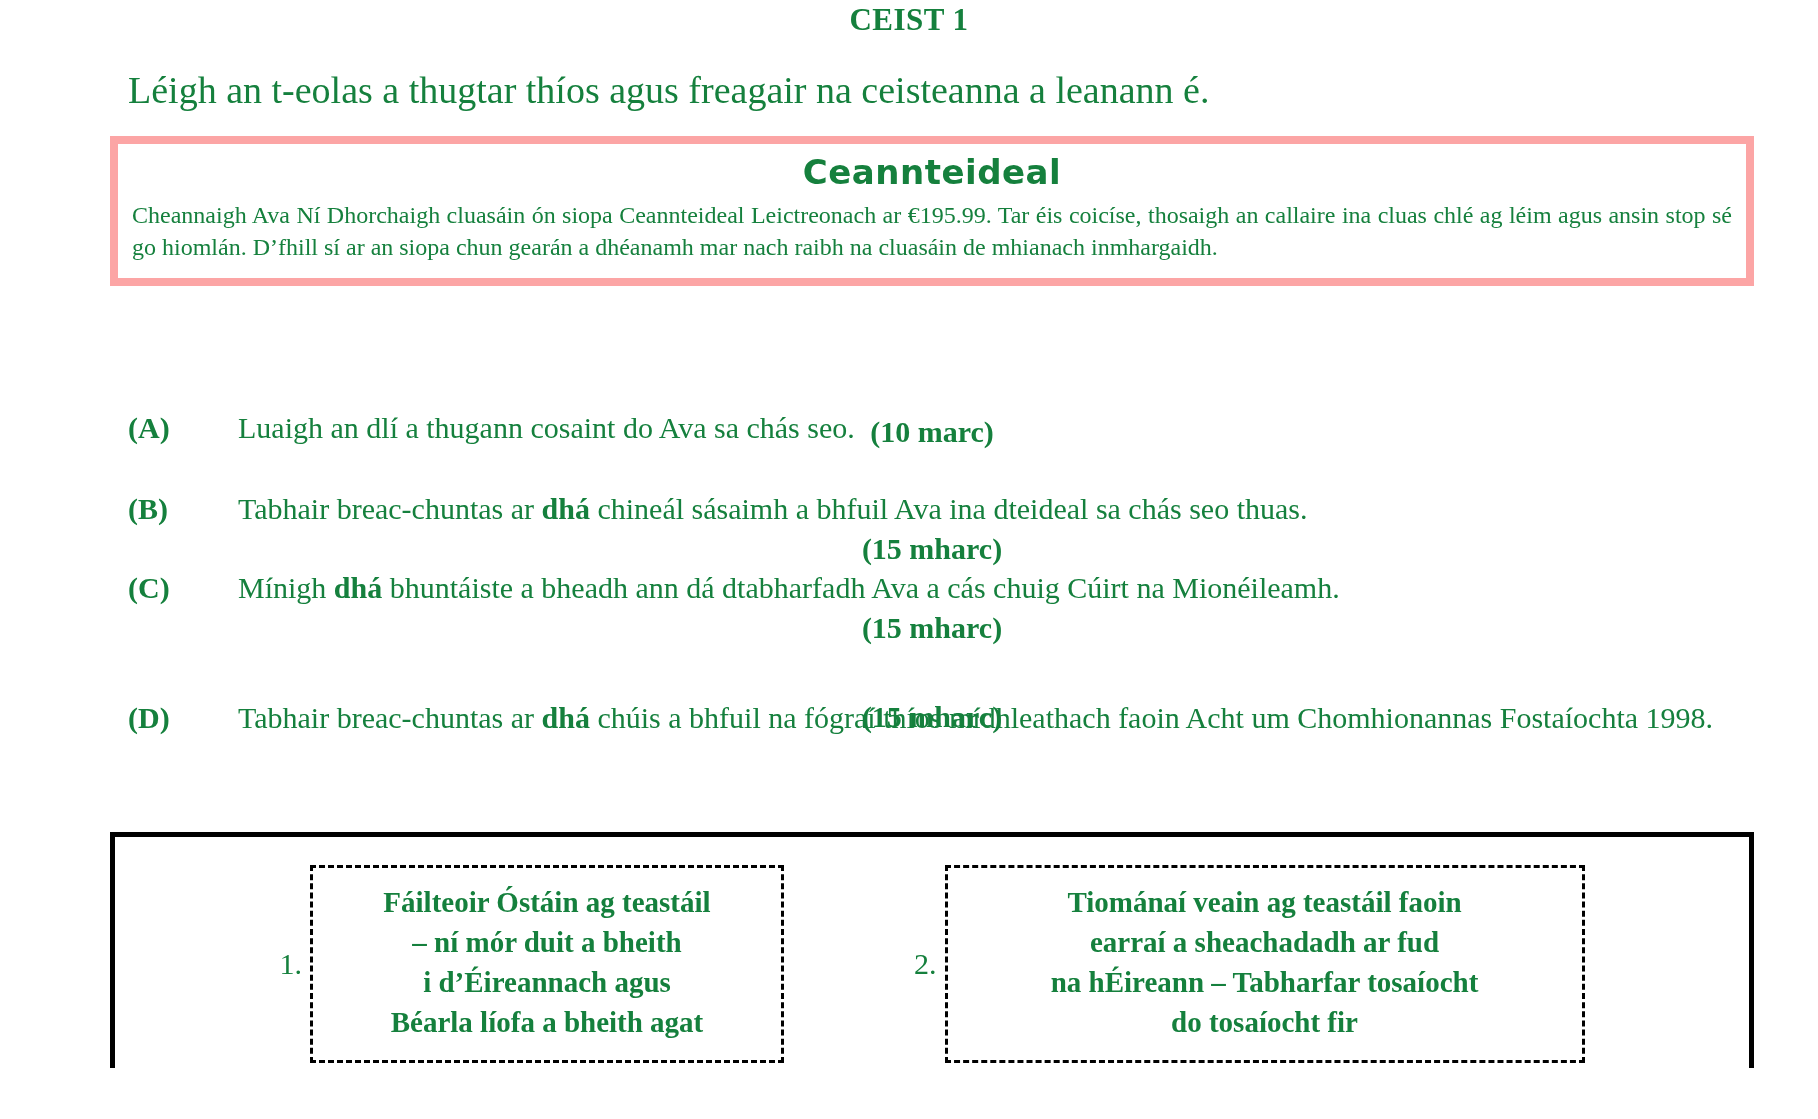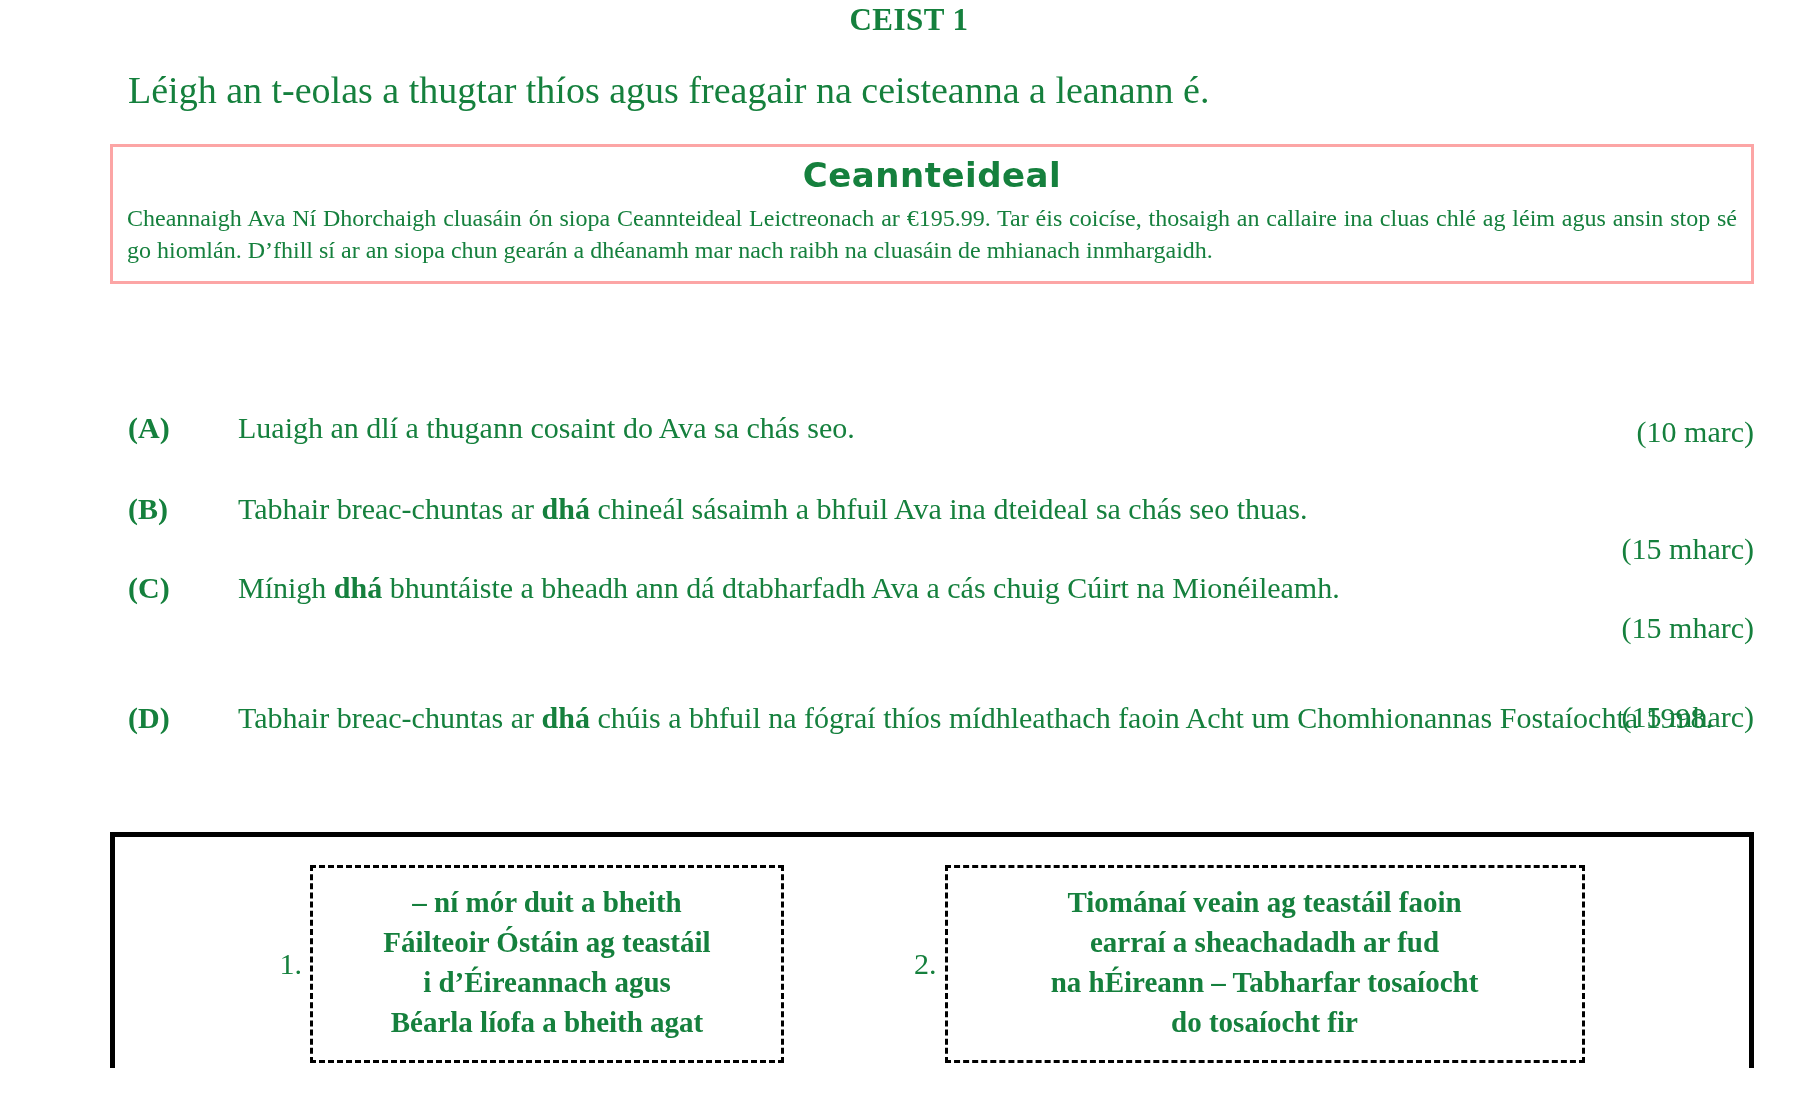--- a/index.html
+++ b/index.html
@@ -35,24 +35,24 @@
     position: absolute;
     top: 68px;
     left: 120px;
     font-size: 38px;
     margin-left: 8px;
   }
 
   
   .scenario-box {
     position: absolute;
-    top: 144px;
+    top: 136px;
     left: 110px;
     width: 1644px;
-    border: 3px solid #fca5a5;
+    border: 8px solid #fca5a5;
     box-sizing: border-box;
     padding: 6px 14px 14px 14px;
   }
   .scenario-heading {
     text-align: center;
     font-family: "DejaVu Sans", sans-serif;
     font-size: 34px;
     font-weight: 600;
     letter-spacing: 0.5px;
     margin: 2px 0 8px 0;
@@ -82,23 +82,24 @@
     left: 18px;
     top: 0;
     font-weight: bold;
     width: 80px;
   }
   .q-text {
     margin-left: 128px;
     padding-right: 10px;
   }
   .q-marks {
-    text-align: right;
+    text-align: center;
     font-size: 30px;
     line-height: 1.32;
+    font-weight: bold;
   }
   b.em { font-weight: bold; }
   .gap-md { height: 38px; }
   .gap-lg { height: 50px; }
 
   
   .ads-box {
     position: absolute;
     top: 832px;
     left: 110px;
@@ -192,22 +193,22 @@
     <div class="q-marks" style="margin-top:-40px;">(15 mharc)</div>
 
   </div>
 
   <div class="ads-box">
     <div class="ads-inner">
 
       <div class="ad-unit">
         <span class="ad-number">1.</span>
         <div class="ad-card one">
+          <div class="ad-line">Fáilteoir Óstáin ag teastáil</div>
           <div class="ad-line">– ní mór duit a bheith</div>
-          <div class="ad-line">Fáilteoir Óstáin ag teastáil</div>
           <div class="ad-line">i d’Éireannach agus</div>
           <div class="ad-line">Béarla líofa a bheith agat</div>
         </div>
       </div>
 
       <div class="ad-unit">
         <span class="ad-number">2.</span>
         <div class="ad-card two">
           <div class="ad-line">Tiománaí veain ag teastáil faoin</div>
           <div class="ad-line">earraí a sheachadadh ar fud</div>

